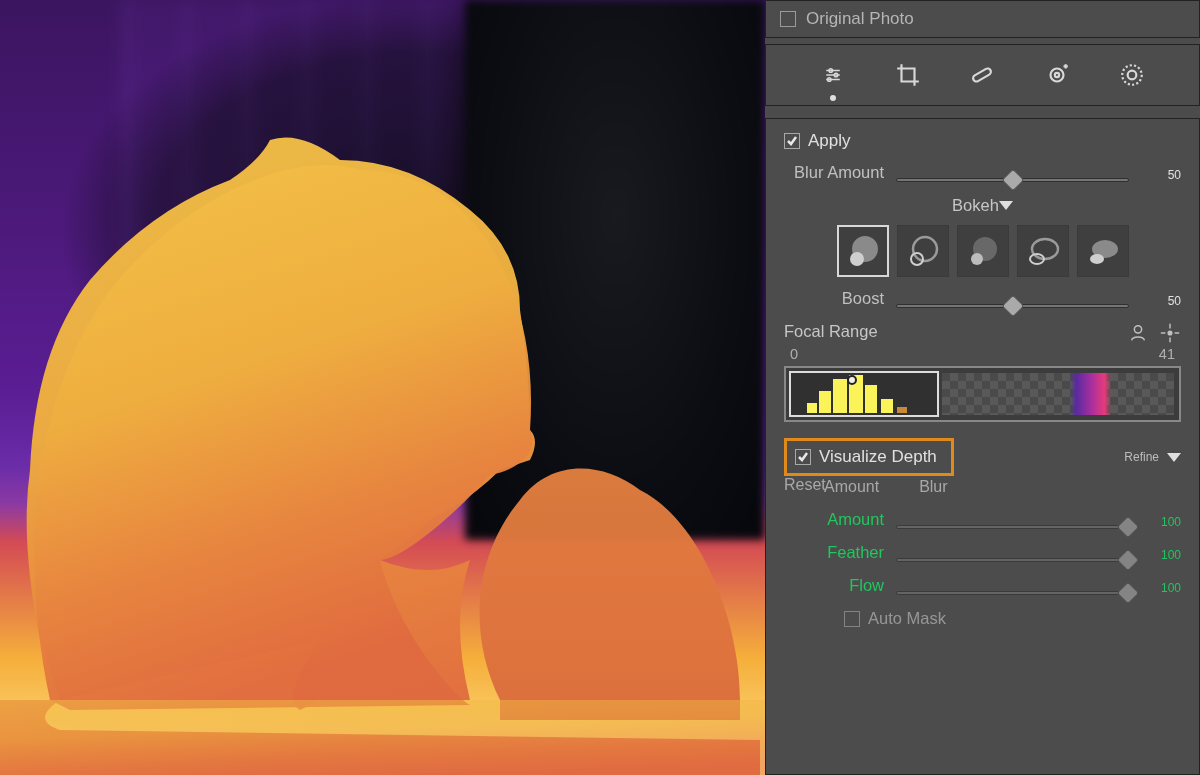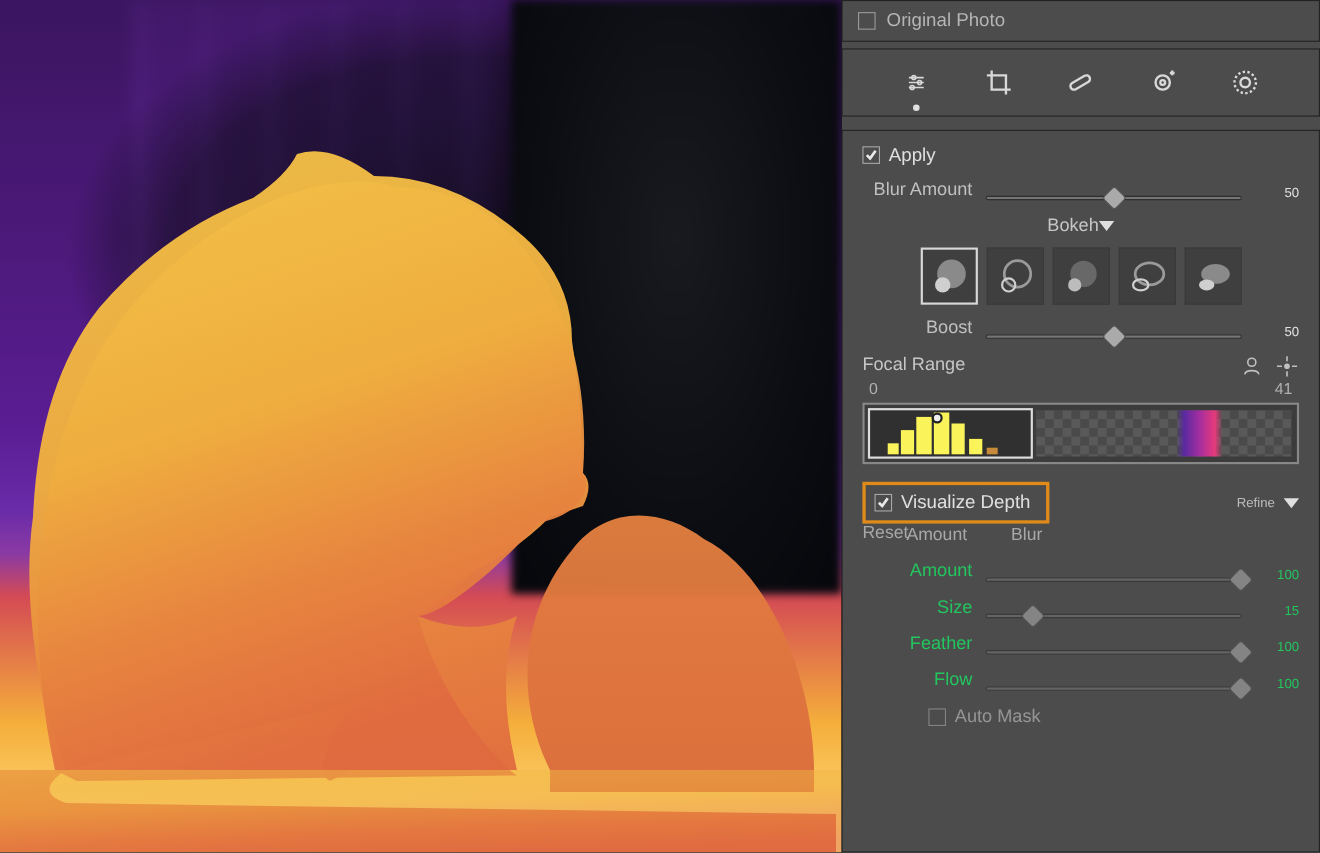--- a/index.html
+++ b/index.html
@@ -327,27 +327,20 @@
     <div style="height:10px"></div>
 
     <div class="slider-row dim">
       <span class="sl-label">Amount</span>
       <div class="slider-track">
           <div class="slider-thumb" style="left:100%"></div>
         </div>
       <span class="slider-val">100</span>
     </div>
     <div class="slider-row dim">
-      <span class="sl-label">Size</span>
-      <div class="slider-track">
-          <div class="slider-thumb" style="left:18%"></div>
-        </div>
-      <span class="slider-val">15</span>
-    </div>
-    <div class="slider-row dim">
       <span class="sl-label">Feather</span>
       <div class="slider-track">
           <div class="slider-thumb" style="left:100%"></div>
         </div>
       <span class="slider-val">100</span>
     </div>
     <div class="slider-row dim">
       <span class="sl-label">Flow</span>
       <div class="slider-track">
           <div class="slider-thumb" style="left:100%"></div>

